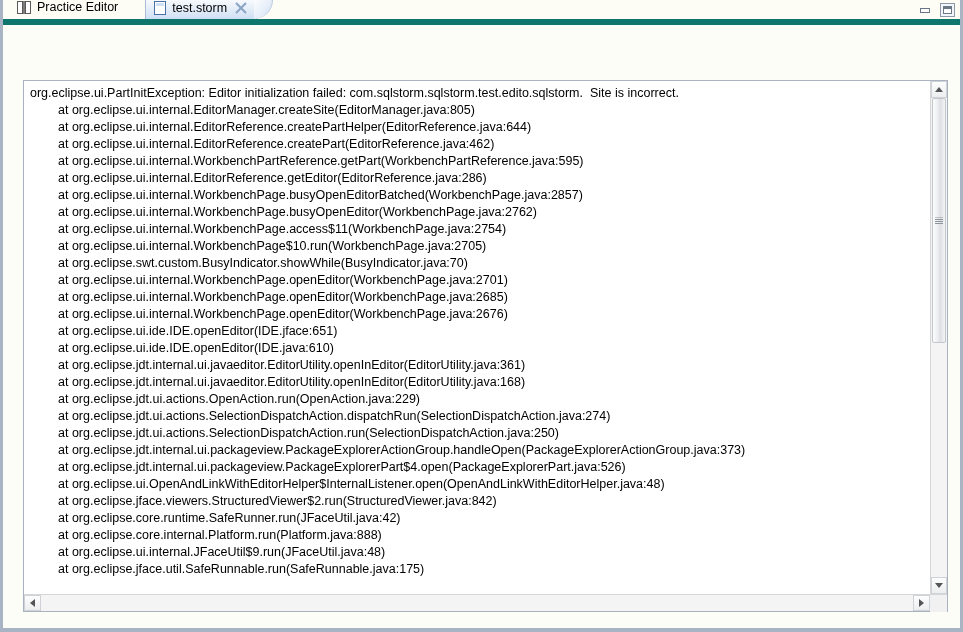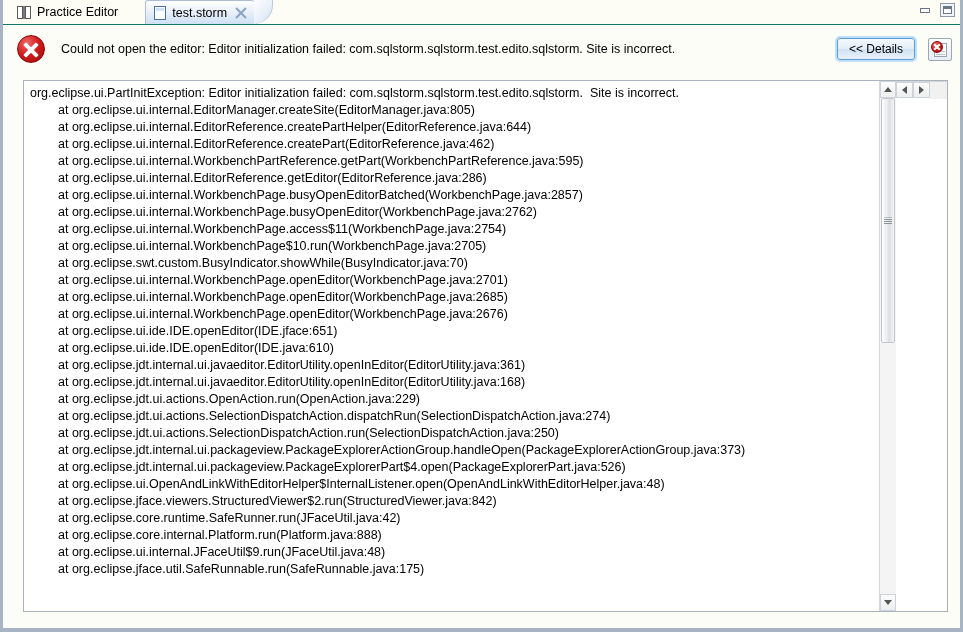--- a/index.html
+++ b/index.html
@@ -24,21 +24,21 @@
     border-right: 3px solid #a8b4c4;
     border-bottom: 4px solid #a8b4c4;
     border-top: 0;
   }
 
   
   .tabstrip {
     position: relative;
     height: 25px;
     background: #fdfdf6;
-    border-bottom: 1px solid #0f766e;
+    border-bottom: 6px solid #0f766e;
     display: flex;
     align-items: flex-end;
     box-sizing: border-box;
     overflow: hidden;
   }
   .tab {
     display: flex;
     align-items: center;
     height: 24px;
     padding: 0 9px 0 8px;
@@ -257,21 +257,21 @@
 
   
   .trace-wrap {
     position: absolute;
     left: 20px; top: 80px;
     width: 925px; height: 532px;
     box-sizing: border-box;
     border: 1px solid #a9b3c0;
     background: #ffffff;
     display: flex;
-    flex-direction: row;
+    flex-direction: column;
   }
   .trace-row {
     display: flex;
     flex: 1 1 auto;
     min-height: 0;
   }
   .trace-text {
     flex: 1 1 auto;
     overflow: hidden;
     padding: 4px 0 0 4px;
@@ -389,32 +389,20 @@
           <span></span>
       </span>
     </div>
 
     <div class="wincontrols">
       <div class="winbtn min"></div>
       <div class="winbtn max"></div>
     </div>
   </div>
 
-  <div class="errorbar">
-    <div class="err-icon">
-      <i></i>
-        <i></i>
-    </div>
-    <div class="err-message">Could not open the editor: Editor initialization failed: com.sqlstorm.sqlstorm.test.edito.sqlstorm.  Site is incorrect.</div>
-    <div class="details-btn">&lt;&lt; Details</div>
-    <div class="log-btn">
-      <span class="sheet"></span>
-      <span class="dot"></span>
-    </div>
-  </div>
 
   <div class="trace-wrap">
     <div class="trace-row">
 
       <div class="trace-text">
         <div class="trace-line head">org.eclipse.ui.PartInitException: Editor initialization failed: com.sqlstorm.sqlstorm.test.edito.sqlstorm.  Site is incorrect.</div>
         <div class="trace-line at">at org.eclipse.ui.internal.EditorManager.createSite(EditorManager.java:805)</div>
         <div class="trace-line at">at org.eclipse.ui.internal.EditorReference.createPartHelper(EditorReference.java:644)</div>
         <div class="trace-line at">at org.eclipse.ui.internal.EditorReference.createPart(EditorReference.java:462)</div>
         <div class="trace-line at">at org.eclipse.ui.internal.WorkbenchPartReference.getPart(WorkbenchPartReference.java:595)</div>

